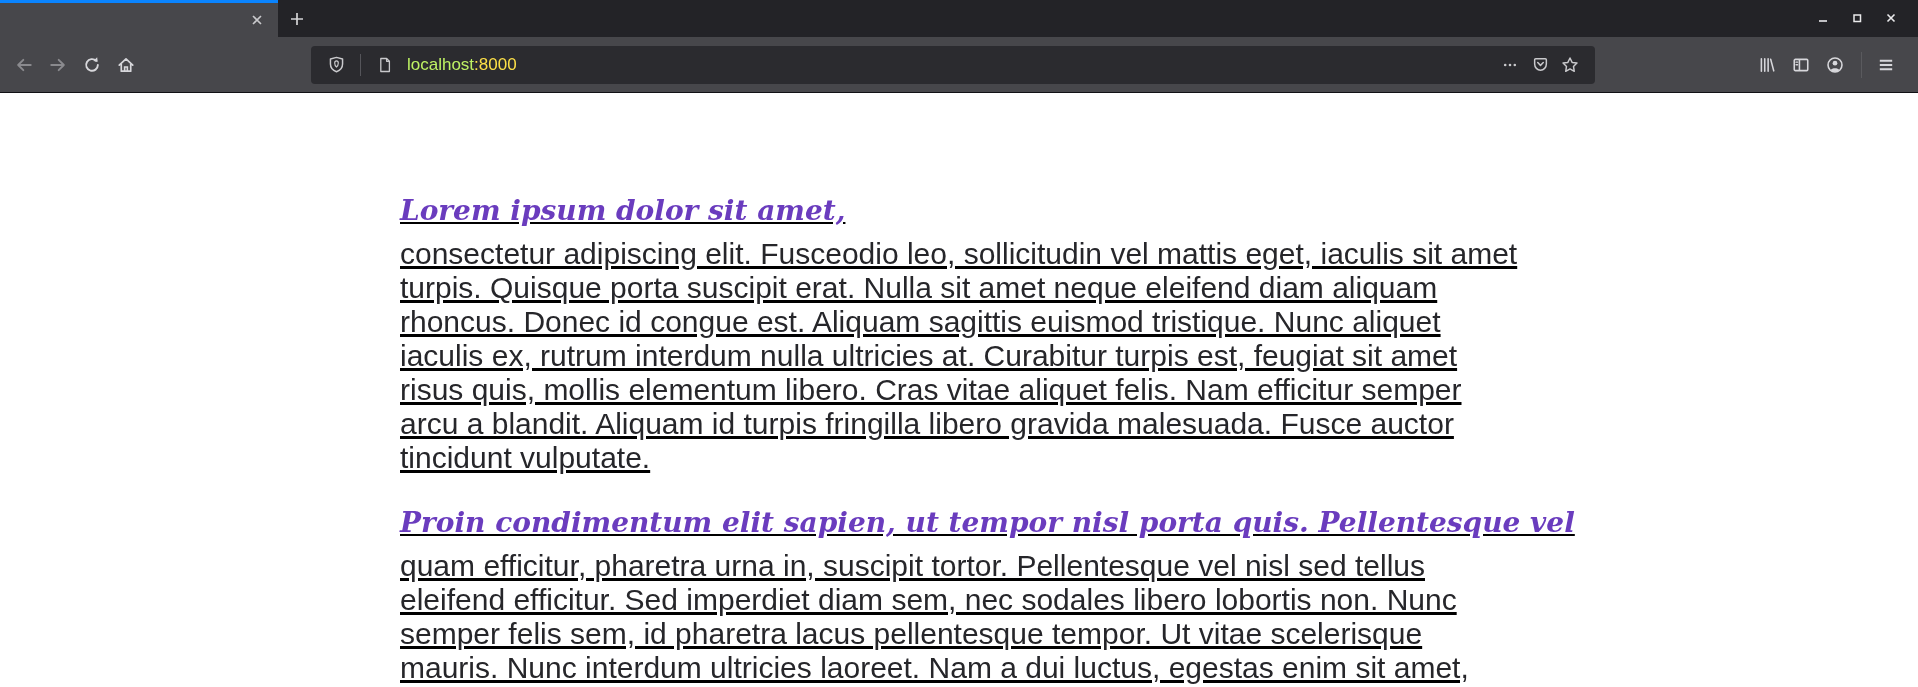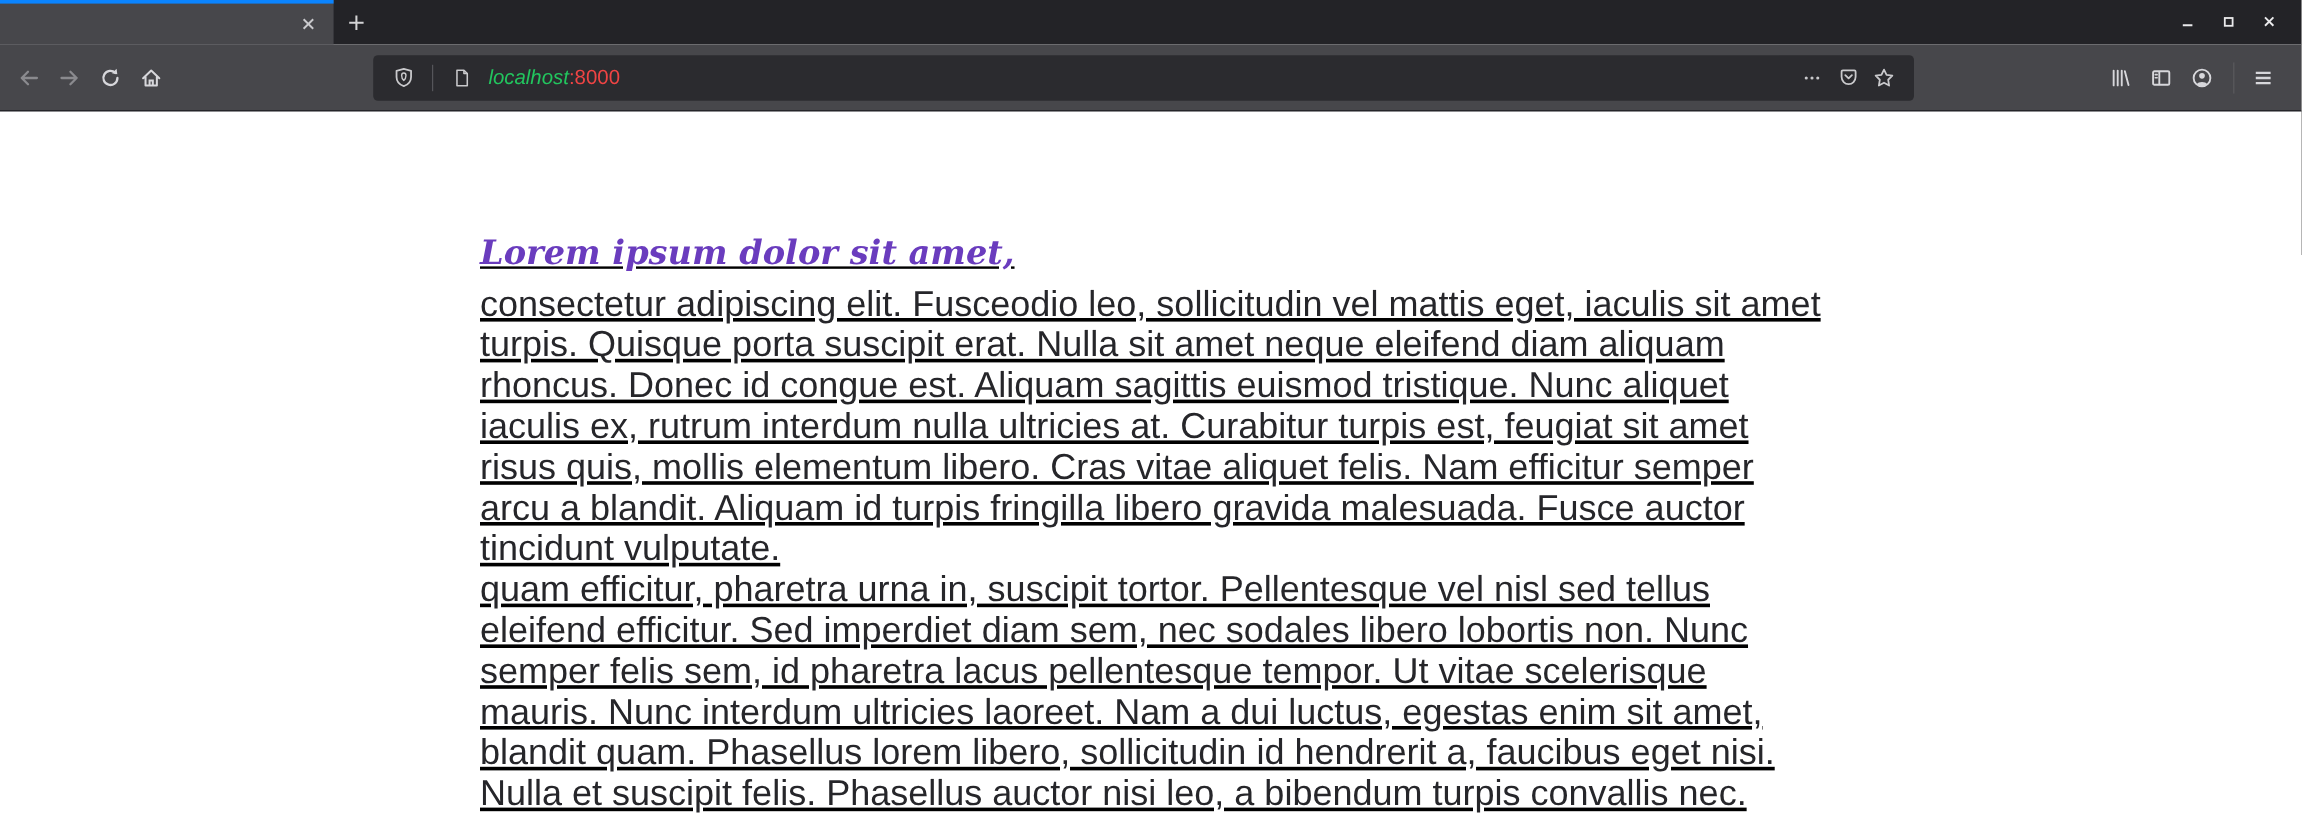--- a/index.html
+++ b/index.html
@@ -39,22 +39,22 @@
     width:32px;height:32px;display:flex;align-items:center;justify-content:center;
     color:#d7d7db;border-radius:3px;flex:none;margin-right:2px;
   }
   .tbtn.dim{color:#8a8a8e;}
   .urlbar{
     margin-left:167px;width:1284px;height:38px;background:var(--urlbar-bg);
     border-radius:4px;display:flex;align-items:center;padding:0 10px;flex:none;
   }
   .urlbar .sep{width:1px;height:22px;background:#55555a;margin:0 9px;flex:none;}
   .url-text{font-size:17px;margin-left:7px;white-space:nowrap;flex:none;}
-  .url-host{color:#22c55e;font-style:italic;}
-  .url-port{color:#ef4444;}
+  .url-host{color:#bef264;}
+  .url-port{color:#fde047;}
   .urlbar .spacer{flex:1;}
   .ubtn{width:30px;height:30px;display:flex;align-items:center;justify-content:center;
     color:#c9c9cc;flex:none;}
   .right-cluster{margin-left:auto;display:flex;align-items:center;}
   .vsep{width:1px;height:26px;background:#5a5a5e;margin:0 8px;}
   
   .content{height:594px;background:var(--content-bg);overflow:hidden;}
   .page{width:1118px;margin:0 auto;padding-top:100px;text-decoration:underline;}
   .page h1,.page h2{
     font-family:"DejaVu Serif","Liberation Serif",serif;
@@ -224,18 +224,19 @@
     </div>
   </div>
 
   <div class="content">
     <main class="page">
       <section>
         <h1>Lorem ipsum dolor sit amet,</h1>
         <p>consectetur adipiscing elit. Fusceodio leo, sollicitudin vel mattis eget, iaculis sit amet turpis. Quisque porta suscipit erat. Nulla sit amet neque eleifend diam aliquam rhoncus. Donec id congue est. Aliquam sagittis euismod tristique. Nunc aliquet iaculis ex, rutrum interdum nulla ultricies at. Curabitur turpis est, feugiat sit amet risus quis, mollis elementum libero. Cras vitae aliquet felis. Nam efficitur semper arcu a blandit. Aliquam id turpis fringilla libero gravida malesuada. Fusce auctor tincidunt vulputate.</p>
       </section>
       <section>
+        <h2>Proin condimentum elit sapien, ut tempor nisl porta quis. Pellentesque vel</h2>
         <p>quam efficitur, pharetra urna in, suscipit tortor. Pellentesque vel nisl sed tellus eleifend efficitur. Sed imperdiet diam sem, nec sodales libero lobortis non. Nunc semper felis sem, id pharetra lacus pellentesque tempor. Ut vitae scelerisque mauris. Nunc interdum ultricies laoreet. Nam a dui luctus, egestas enim sit amet, blandit quam. Phasellus lorem libero, sollicitudin id hendrerit a, faucibus eget nisi. Nulla et suscipit felis. Phasellus auctor nisi leo, a bibendum turpis convallis nec.</p>
       </section>
     </main>
   </div>
 
 </div>
 
 </body></html>

